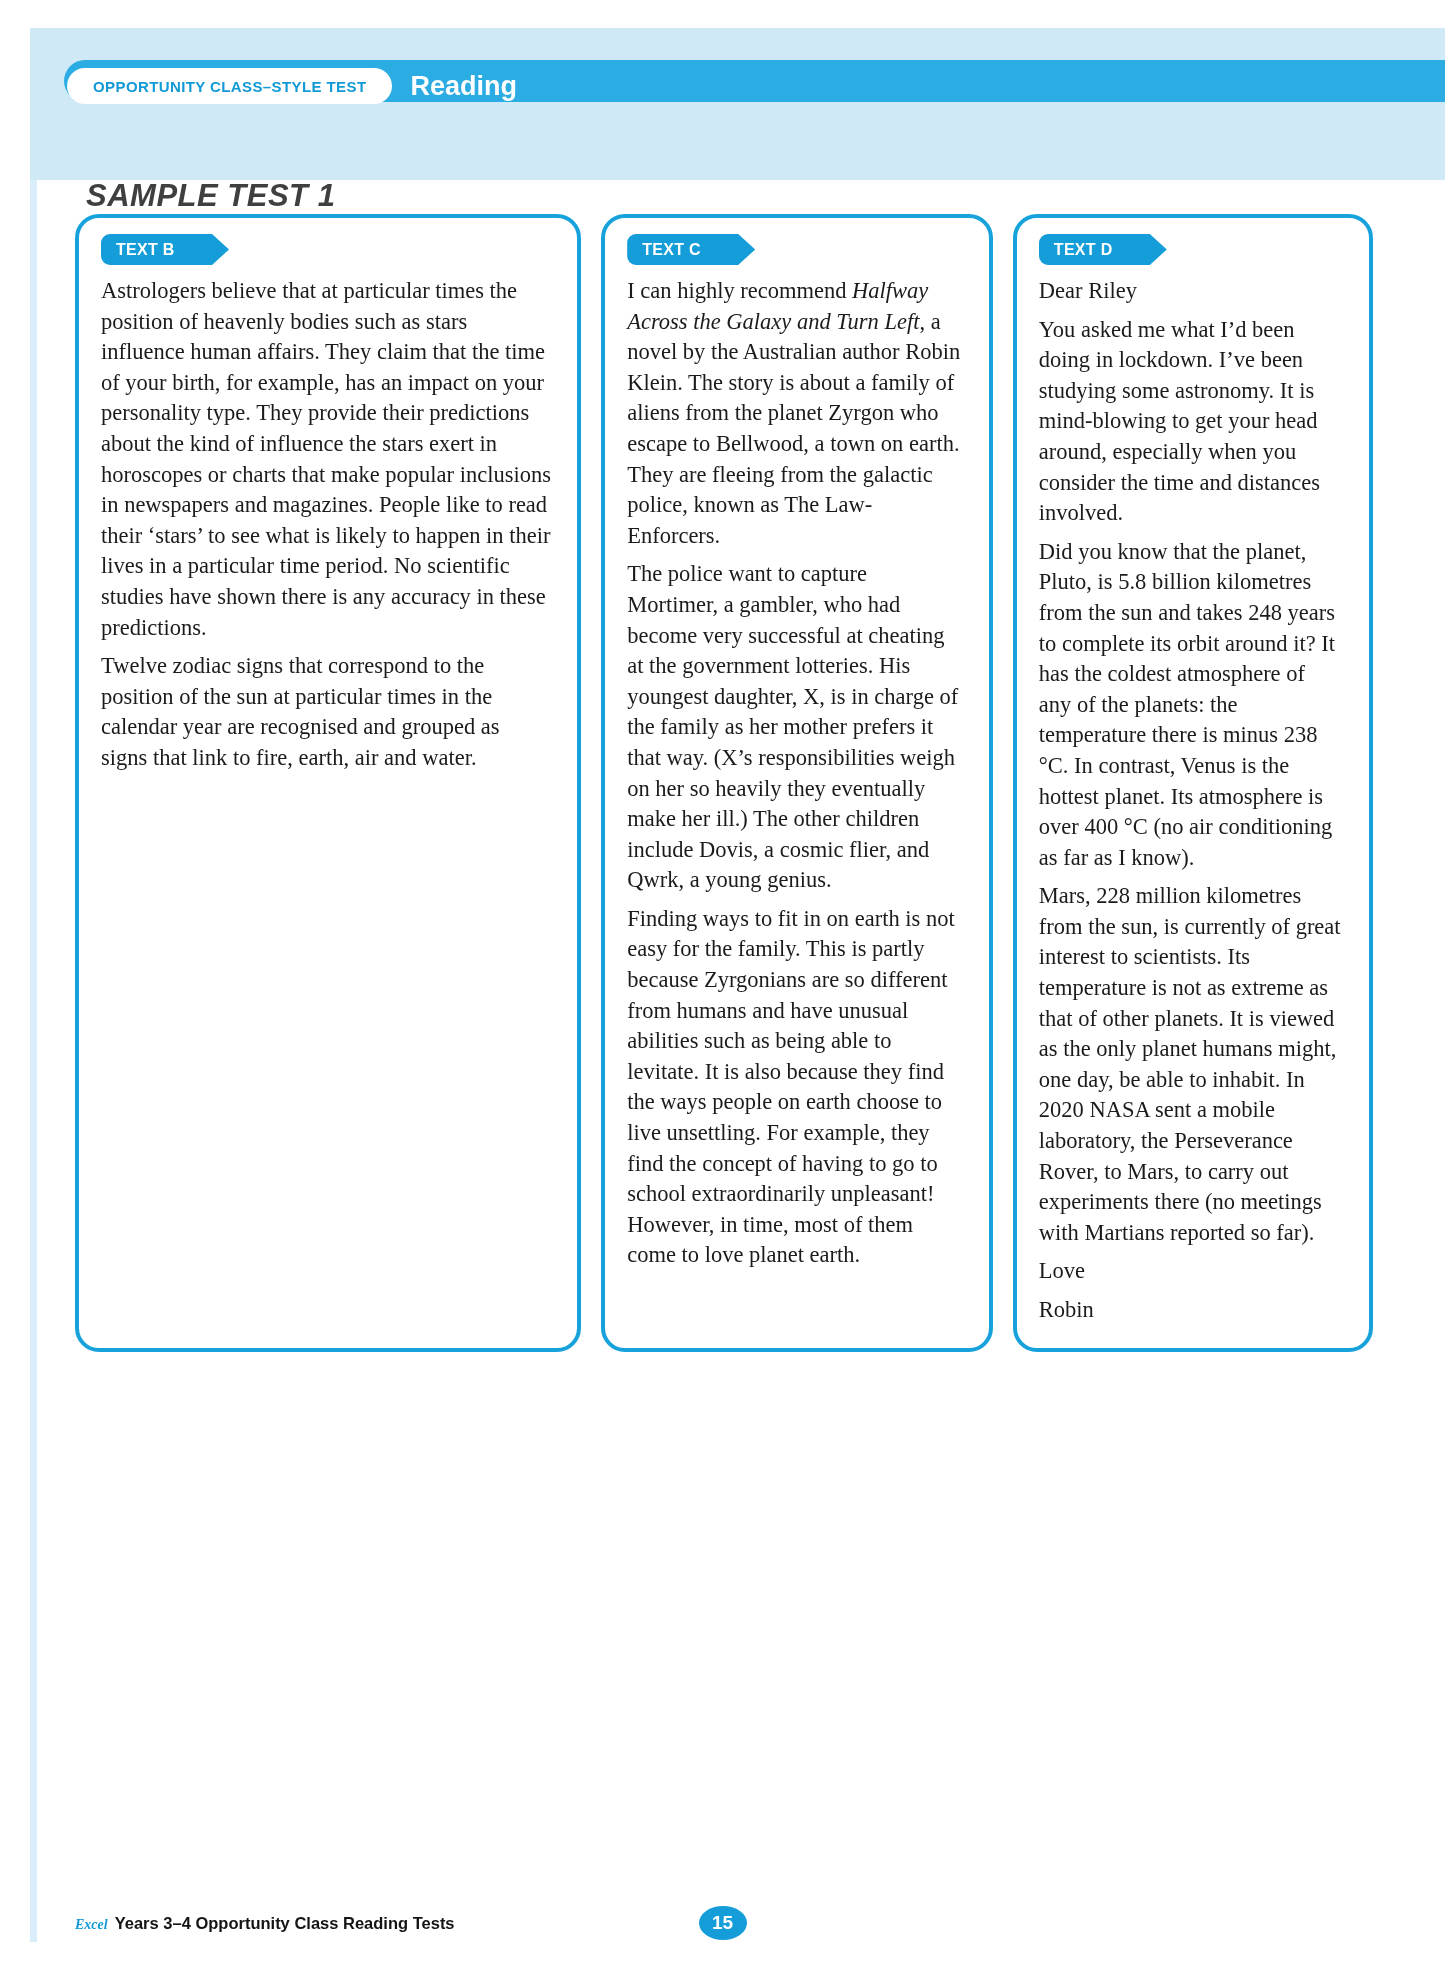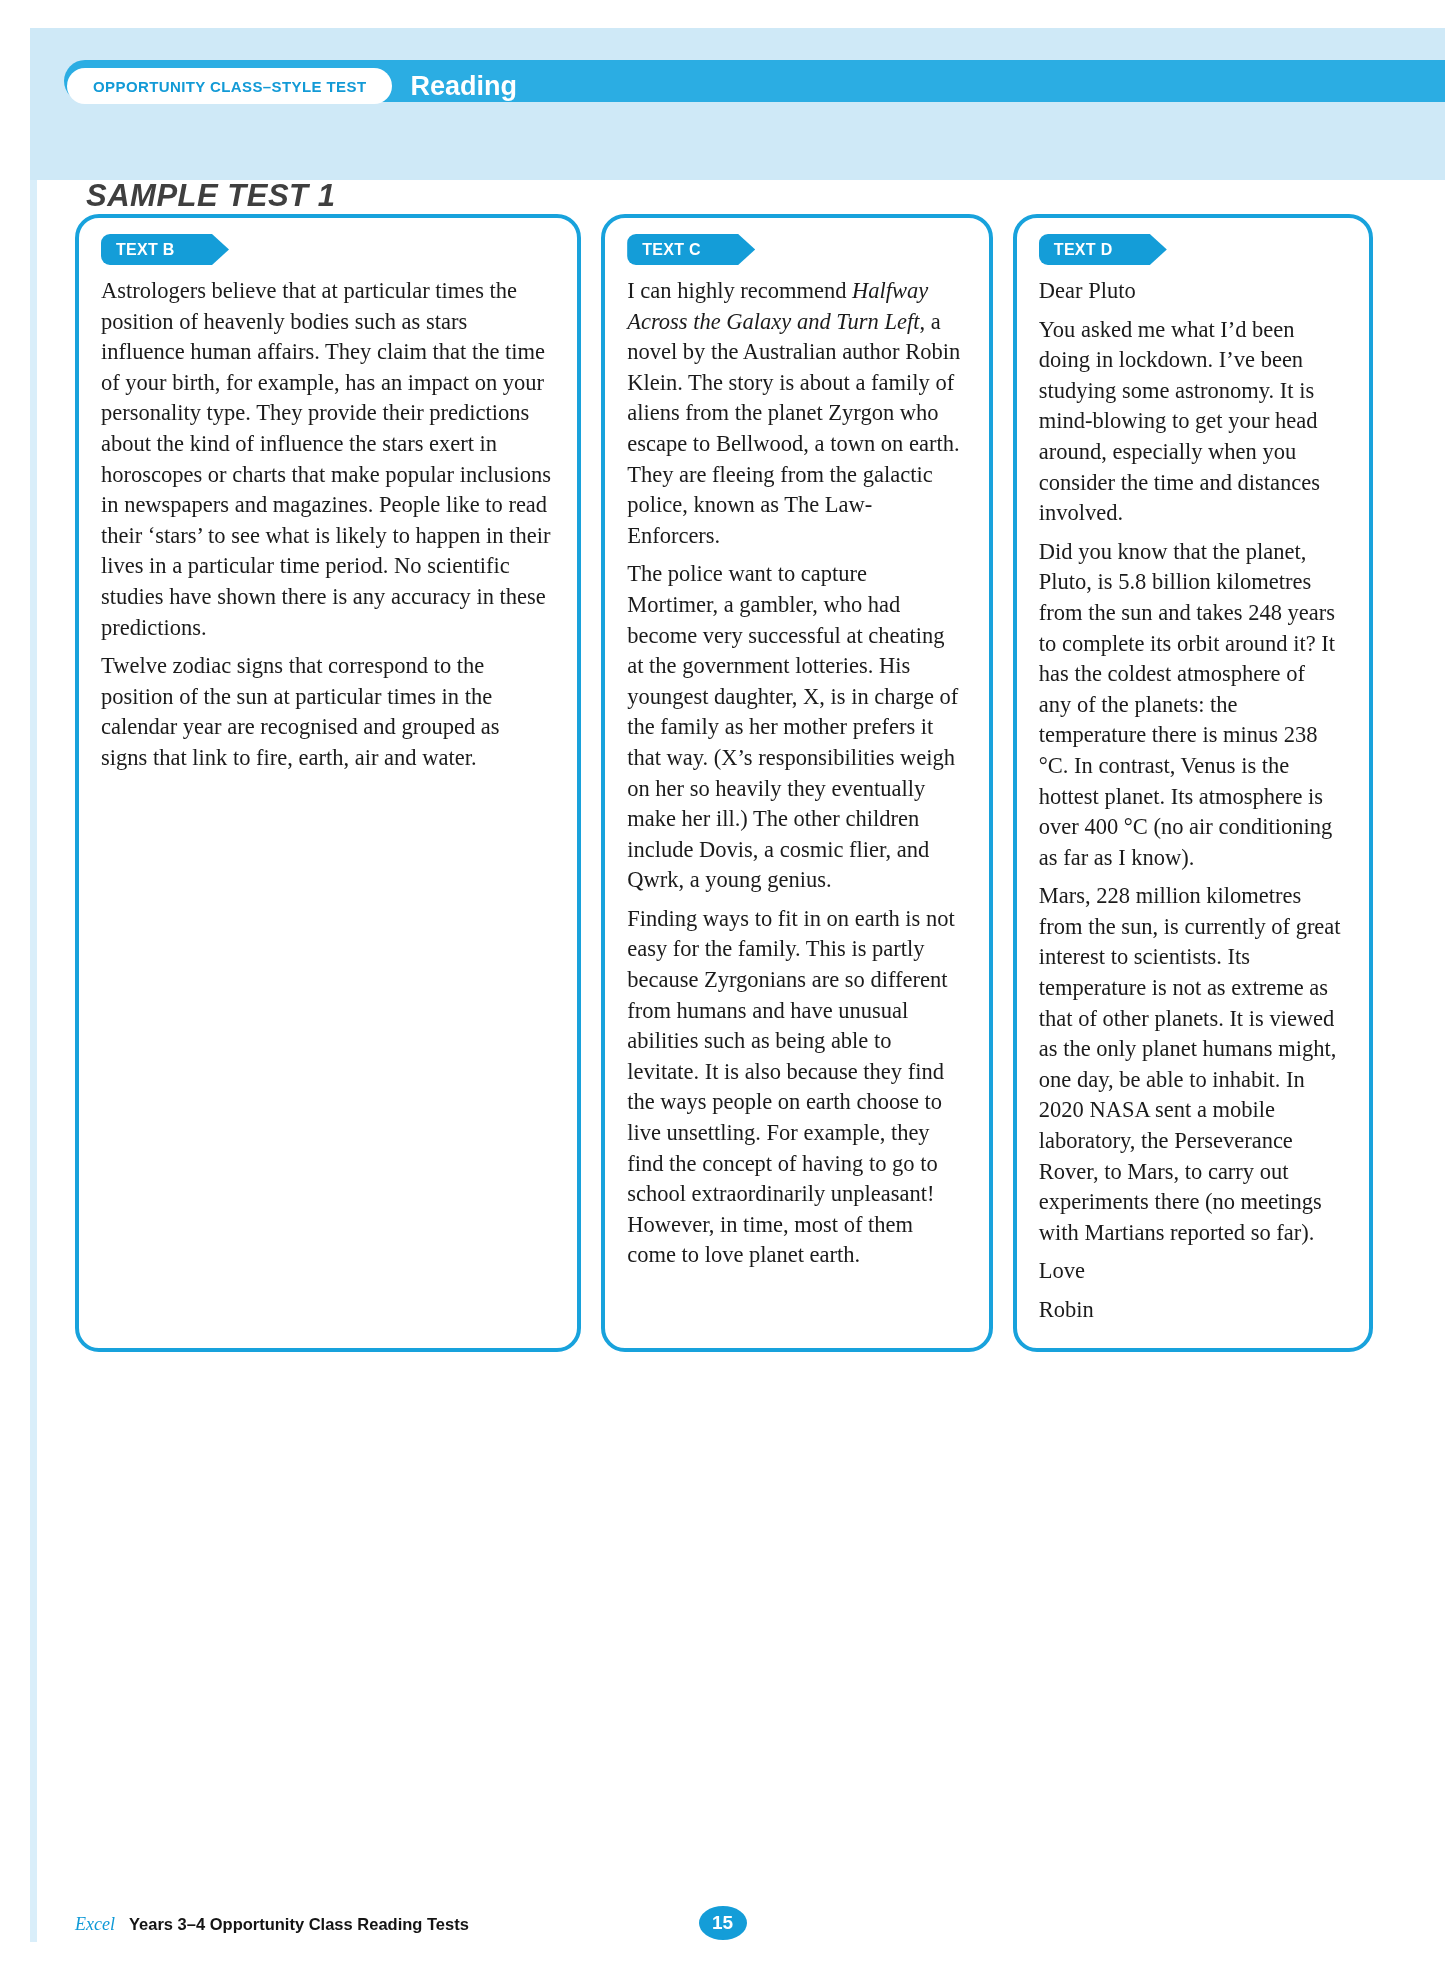--- a/index.html
+++ b/index.html
@@ -84,24 +84,24 @@
   
   .footer {
     position:absolute; left:0; right:0; bottom:40px; height:36px;
     font-family:"Liberation Sans", sans-serif;
   }
   .footer-left {
     position:absolute; left:75px; top:8px;
     font-weight:bold; font-size:16.5px; color:#141414;
   }
   .brand {
-    color:#0f9ad7; font-style:italic; font-weight:normal;
+    color:#0f9ad7; font-style:italic; font-weight:bold;
     font-family:"Liberation Serif", serif;
-    font-size:18px;
-    margin-right:14px;
+    font-size:14px;
+    margin-right:7px;
   }
   .page-oval {
     position:absolute; left:50%; top:0; transform:translateX(-50%);
     width:48px; height:34px;
     background:#149dd8; border-radius:50%;
     display:flex; align-items:center; justify-content:center;
     color:#ffffff; font-weight:bold; font-size:19px;
   }
 </style>
 </head>
@@ -135,21 +135,21 @@
     </div>
     <p class="tight"><span>I can highly recommend </span><span class="book-title">Halfway Across the Galaxy and Turn Left</span><span>, a novel by the Australian author Robin Klein. The story is about a family of aliens from the planet Zyrgon who escape to Bellwood, a town on earth. They are fleeing from the galactic police, known as The Law-Enforcers.</span></p>
     <p>The police want to capture Mortimer, a gambler, who had become very successful at cheating at the government lotteries. His youngest daughter, X, is in charge of the family as her mother prefers it that way. (X’s responsibilities weigh on her so heavily they eventually make her ill.) The other children include Dovis, a cosmic flier, and Qwrk, a young genius.</p>
     <p>Finding ways to fit in on earth is not easy for the family. This is partly because Zyrgonians are so different from humans and have unusual abilities such as being able to levitate. It is also because they find the ways people on earth choose to live unsettling. For example, they find the concept of having to go to school extraordinarily unpleasant! However, in time, most of them come to love planet earth.</p>
   </section>
 
   <section class="text-box">
     <div class="tab">
       <span>TEXT D</span>
     </div>
-    <p class="tight">Dear Pluto</p>
+    <p class="tight">Dear Riley</p>
     <p>You asked me what I’d been doing in lockdown. I’ve been studying some astronomy. It is mind-blowing to get your head around, especially when you consider the time and distances involved.</p>
     <p>Did you know that the planet, Pluto, is 5.8 billion kilometres from the sun and takes 248 years to complete its orbit around it? It has the coldest atmosphere of any of the planets: the temperature there is minus 238 °C. In contrast, Venus is the hottest planet. Its atmosphere is over 400 °C (no air conditioning as far as I know).</p>
     <p>Mars, 228 million kilometres from the sun, is currently of great interest to scientists. Its temperature is not as extreme as that of other planets. It is viewed as the only planet humans might, one day, be able to inhabit. In 2020 NASA sent a mobile laboratory, the Perseverance Rover, to Mars, to carry out experiments there (no meetings with Martians reported so far).</p>
     <p>Love</p>
     <p>Robin</p>
   </section>
 
 </div>
 
 <div class="footer">

